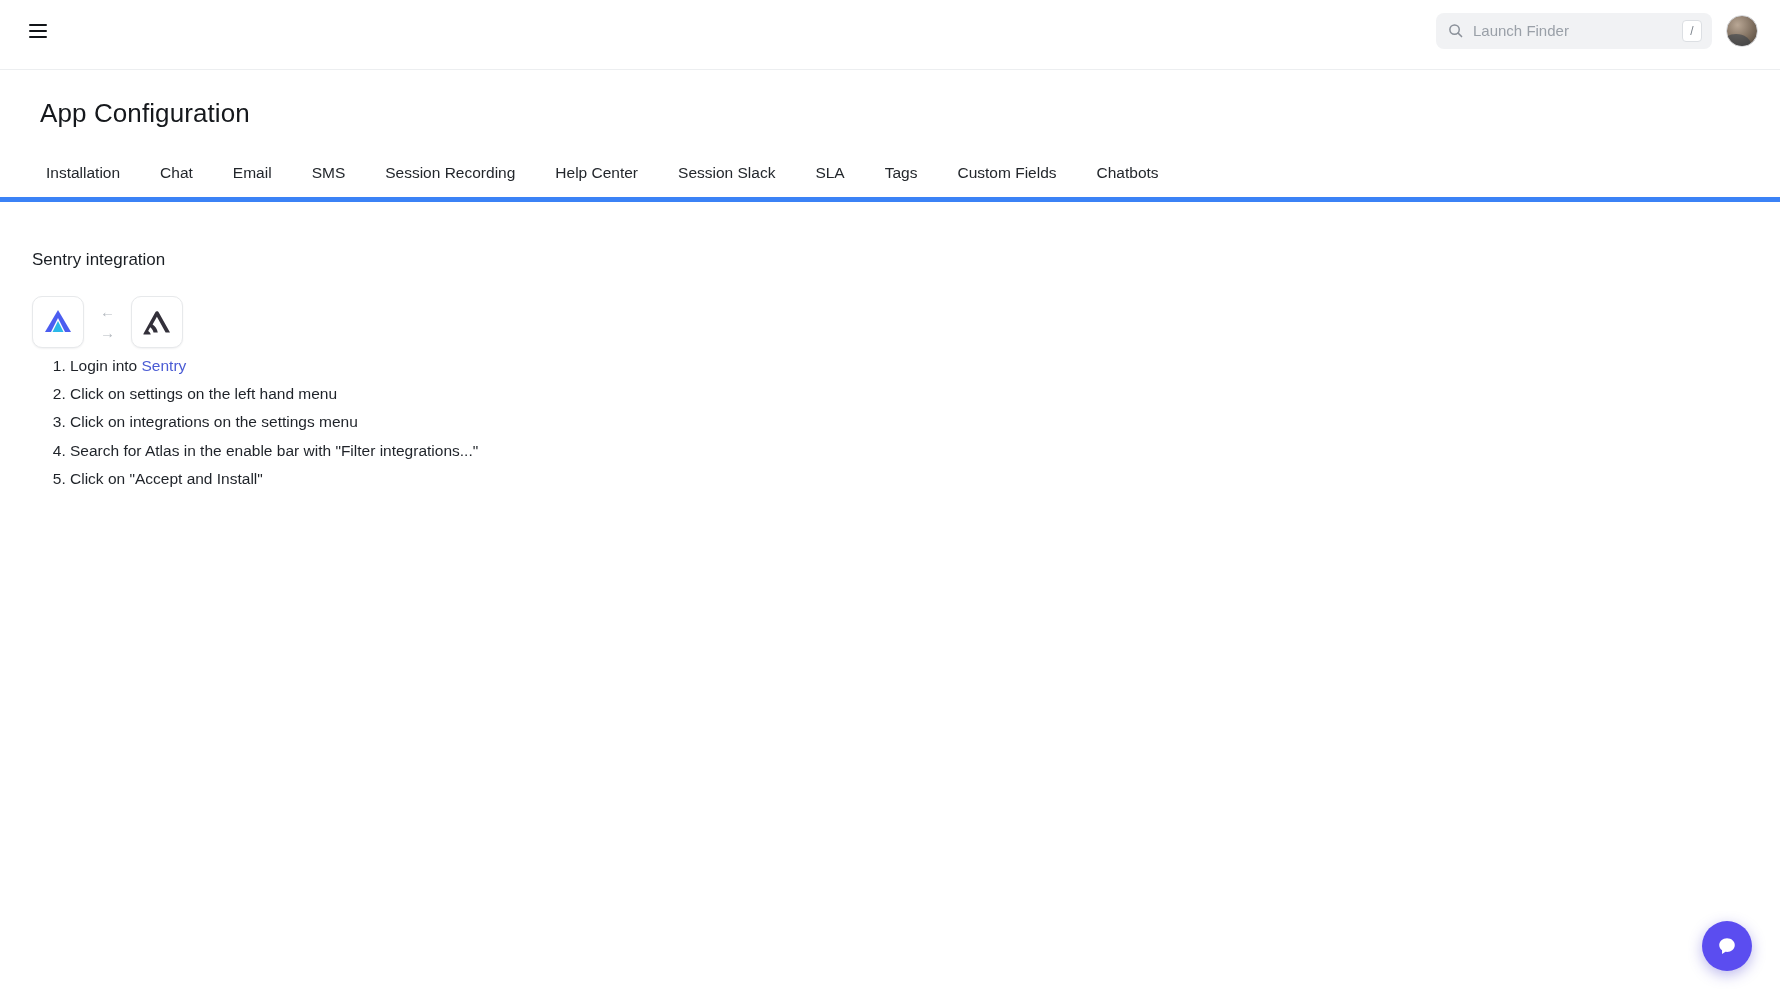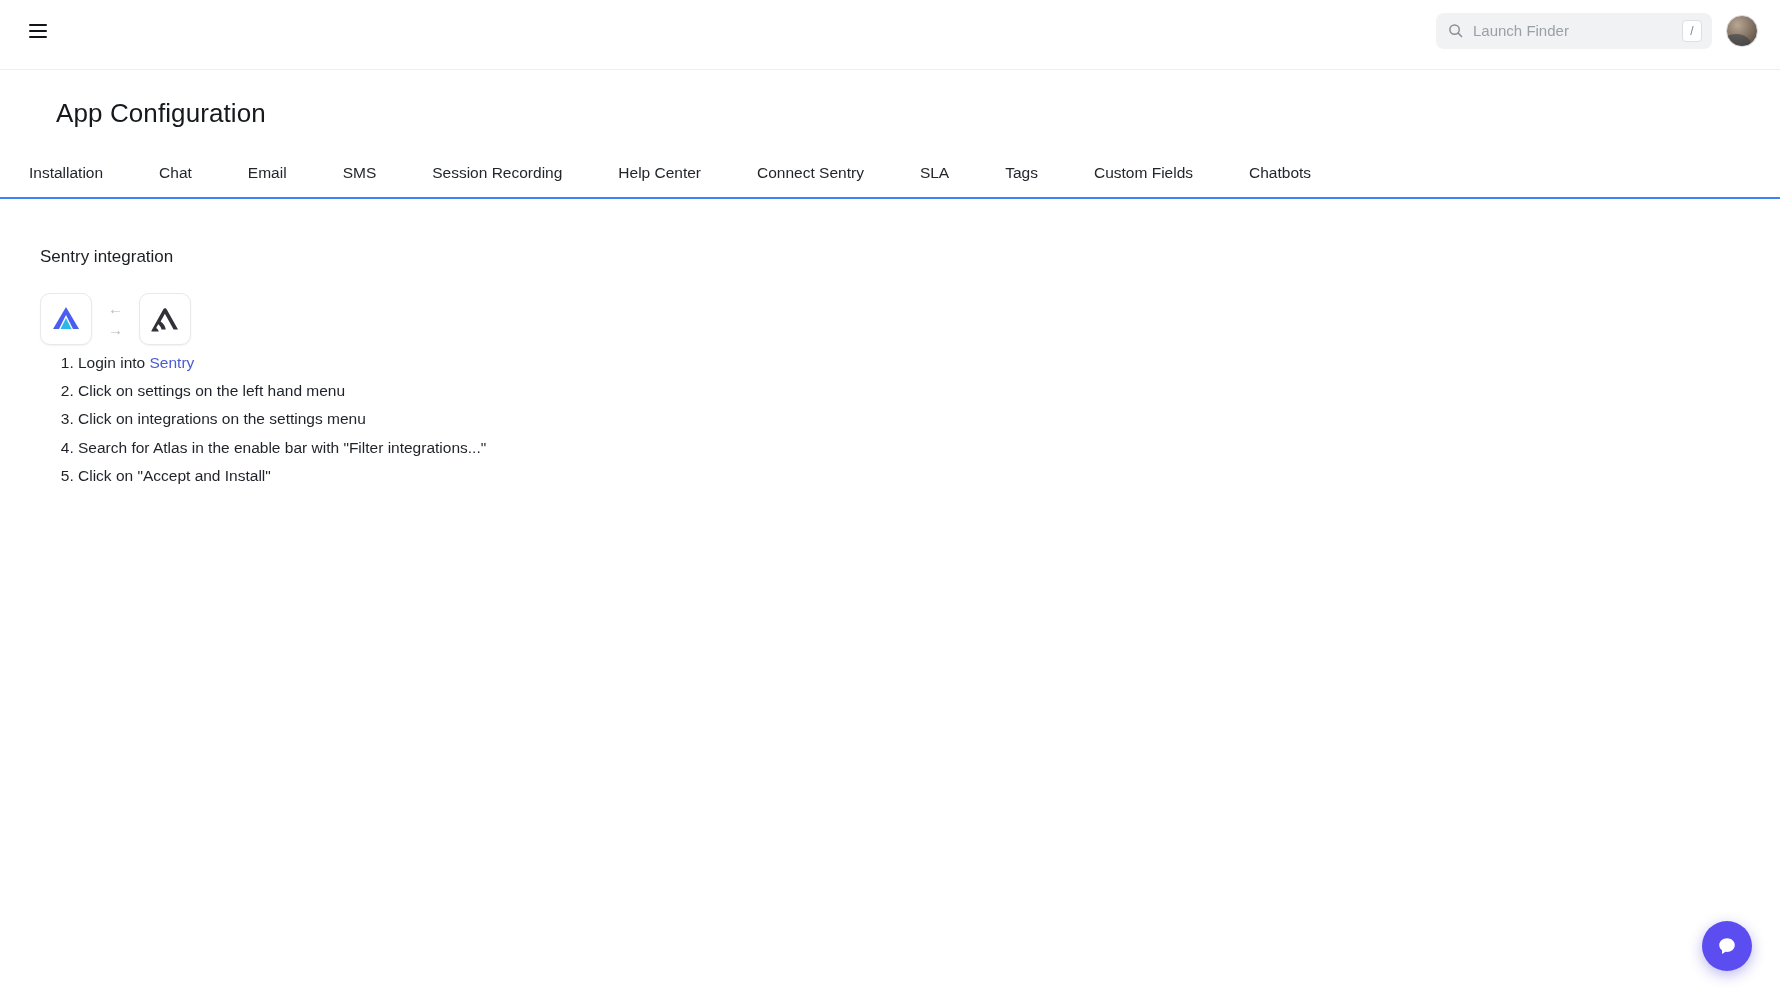--- a/index.html
+++ b/index.html
@@ -93,50 +93,49 @@
     left: -6px; bottom: -10px;
     width: 30px; height: 22px;
     background: #2f3a46;
     border-radius: 50% 50% 40% 40%;
     opacity: .55;
   }
 
   
   .page-head {
     padding: 28px 40px 0 40px;
-    margin-left: 16px;
   }
   .page-title {
     font-size: 26px;
     font-weight: 400;
     color: #15181c;
     letter-spacing: .1px;
   }
 
   
   .tabs {
     margin-top: 26px;
     display: flex;
     align-items: center;
-    gap: 16px;
-    border-bottom: 2px solid #3b82f6;
-    padding: 0 29px;
+    gap: 0;
+    border-bottom: 5px solid #3b82f6;
+    padding: 0 46px;
   }
   .tab {
     font-size: 15.5px;
     color: #23272c;
     padding: 10px 20px 16px 20px;
     cursor: pointer;
     white-space: nowrap;
     line-height: 1;
   }
   .tab:first-child { padding-left: 0; }
 
   
-  .content { padding: 0 40px; }
+  .content { padding: 0 32px; }
   .section-title {
     margin-top: 48px;
     font-size: 17px;
     font-weight: 400;
     color: #1b1f24;
   }
 
   .logo-row {
     margin-top: 26px;
     display: flex;
@@ -226,21 +225,21 @@
   <div class="page-title">App Configuration</div>
 </div>
 
 <div class="tabs">
   <div class="tab">Installation</div>
   <div class="tab">Chat</div>
   <div class="tab">Email</div>
   <div class="tab">SMS</div>
   <div class="tab">Session Recording</div>
   <div class="tab">Help Center</div>
-  <div class="tab">Connect Sentry</div>
+  <div class="tab">Session Slack</div>
   <div class="tab">SLA</div>
   <div class="tab">Tags</div>
   <div class="tab">Custom Fields</div>
   <div class="tab">Chatbots</div>
 </div>
 
 <div class="content">
 
   <div class="section-title">Sentry integration</div>
 

